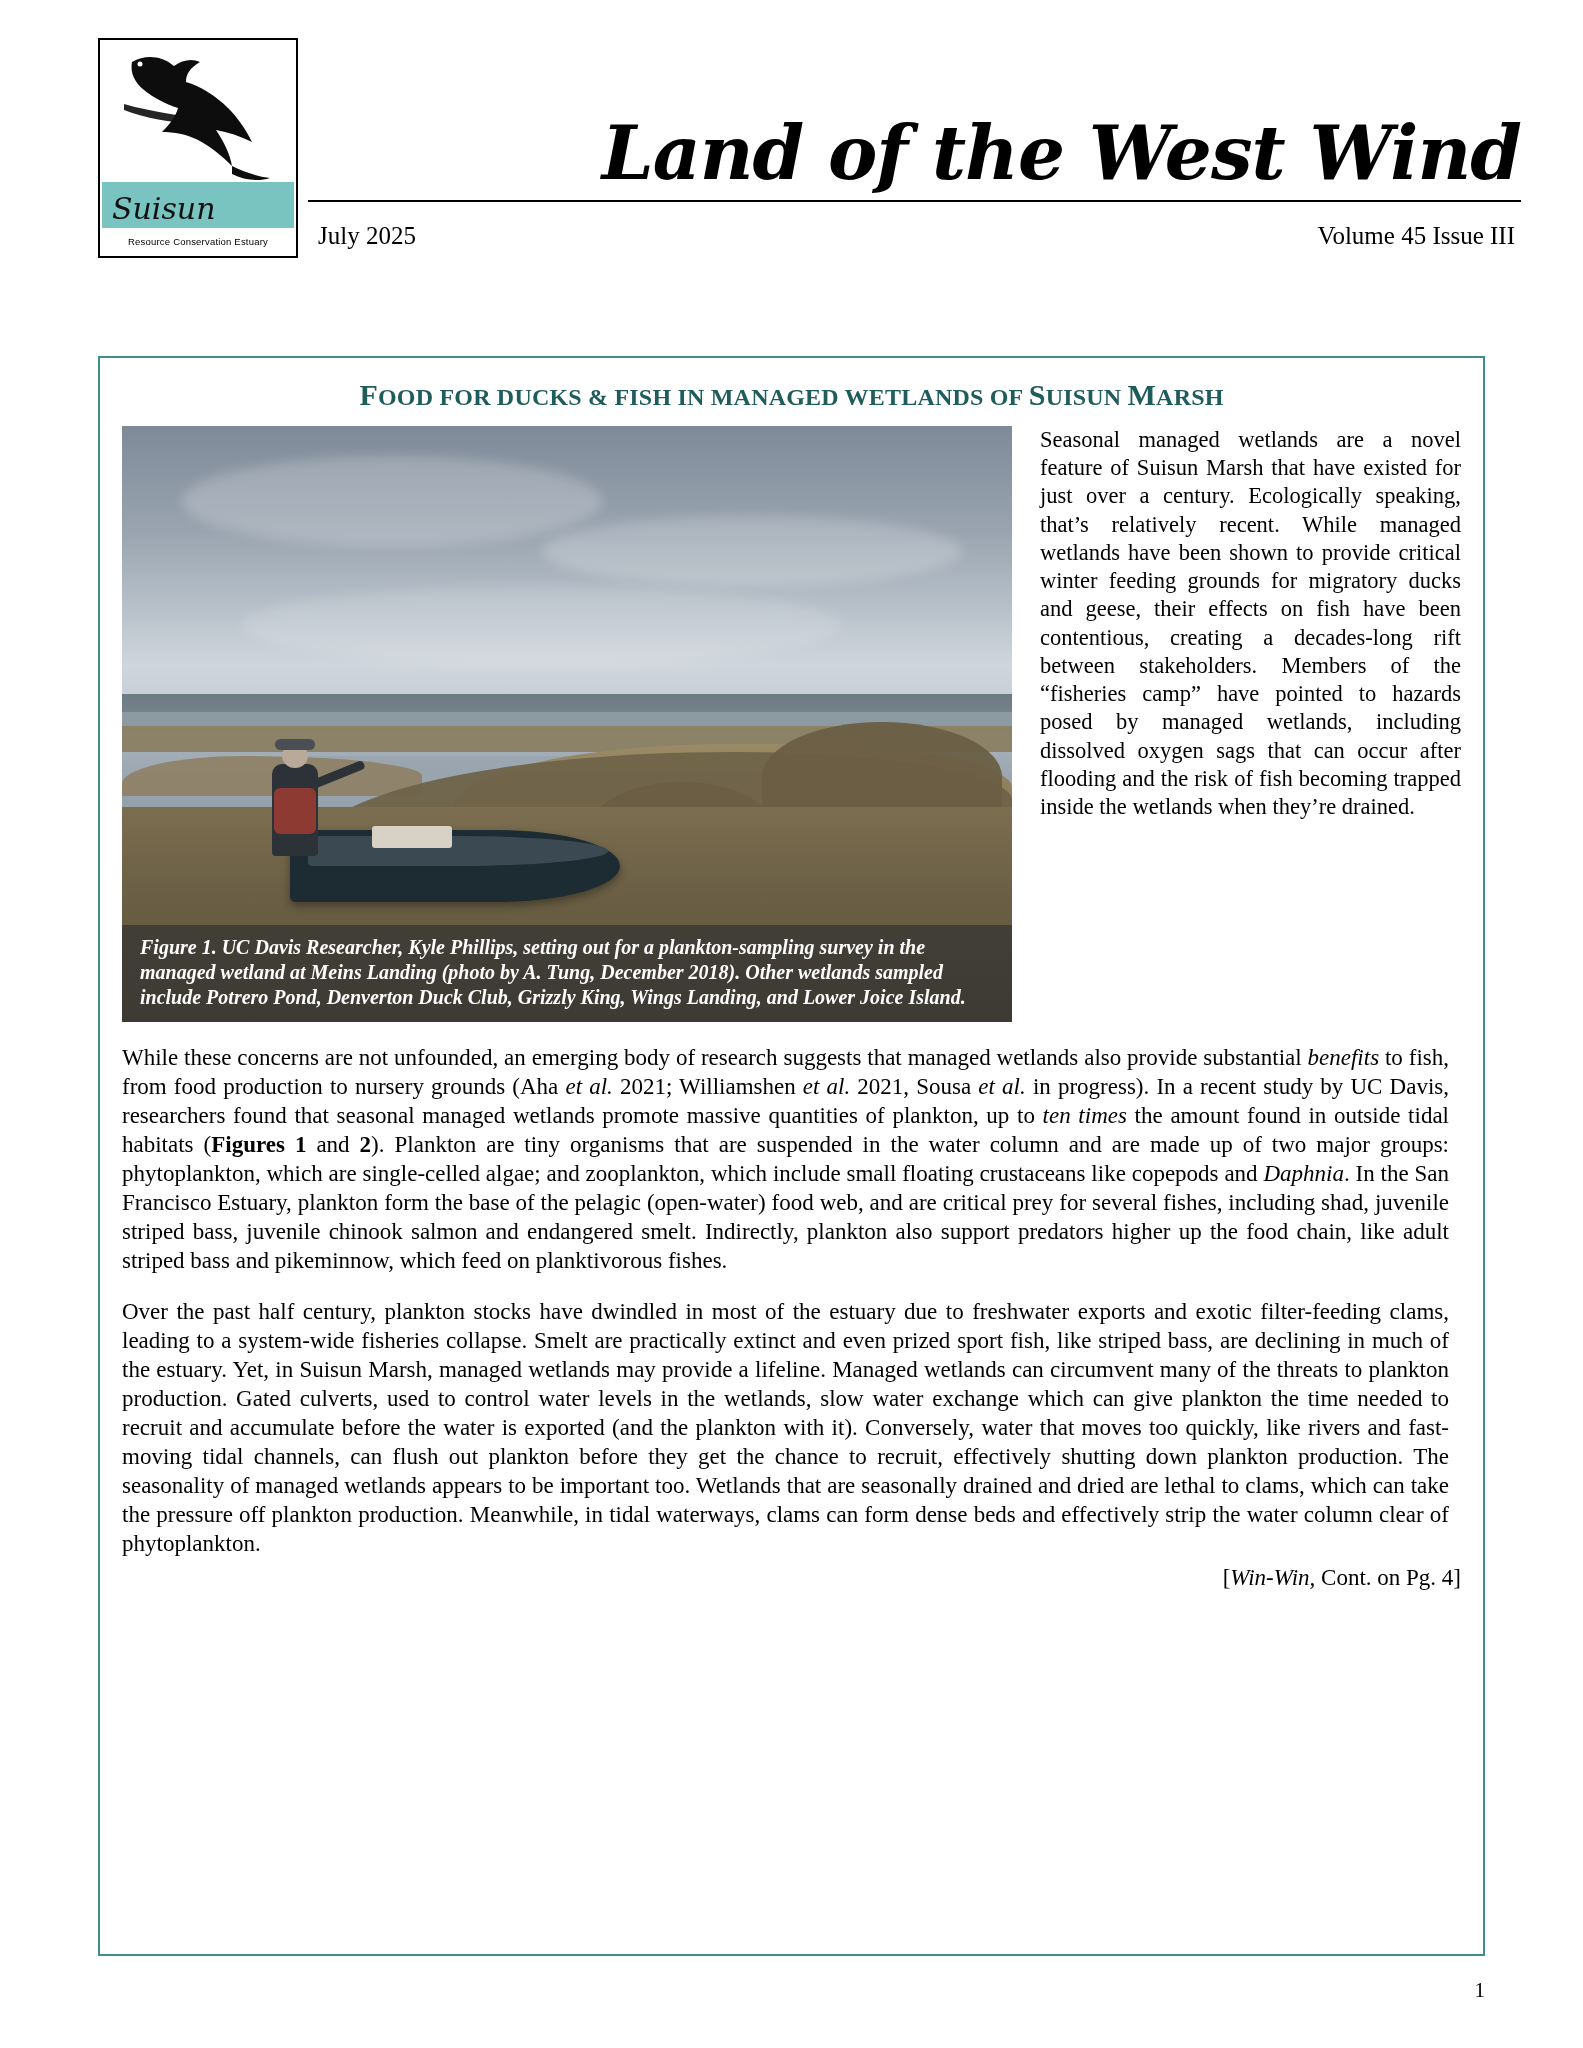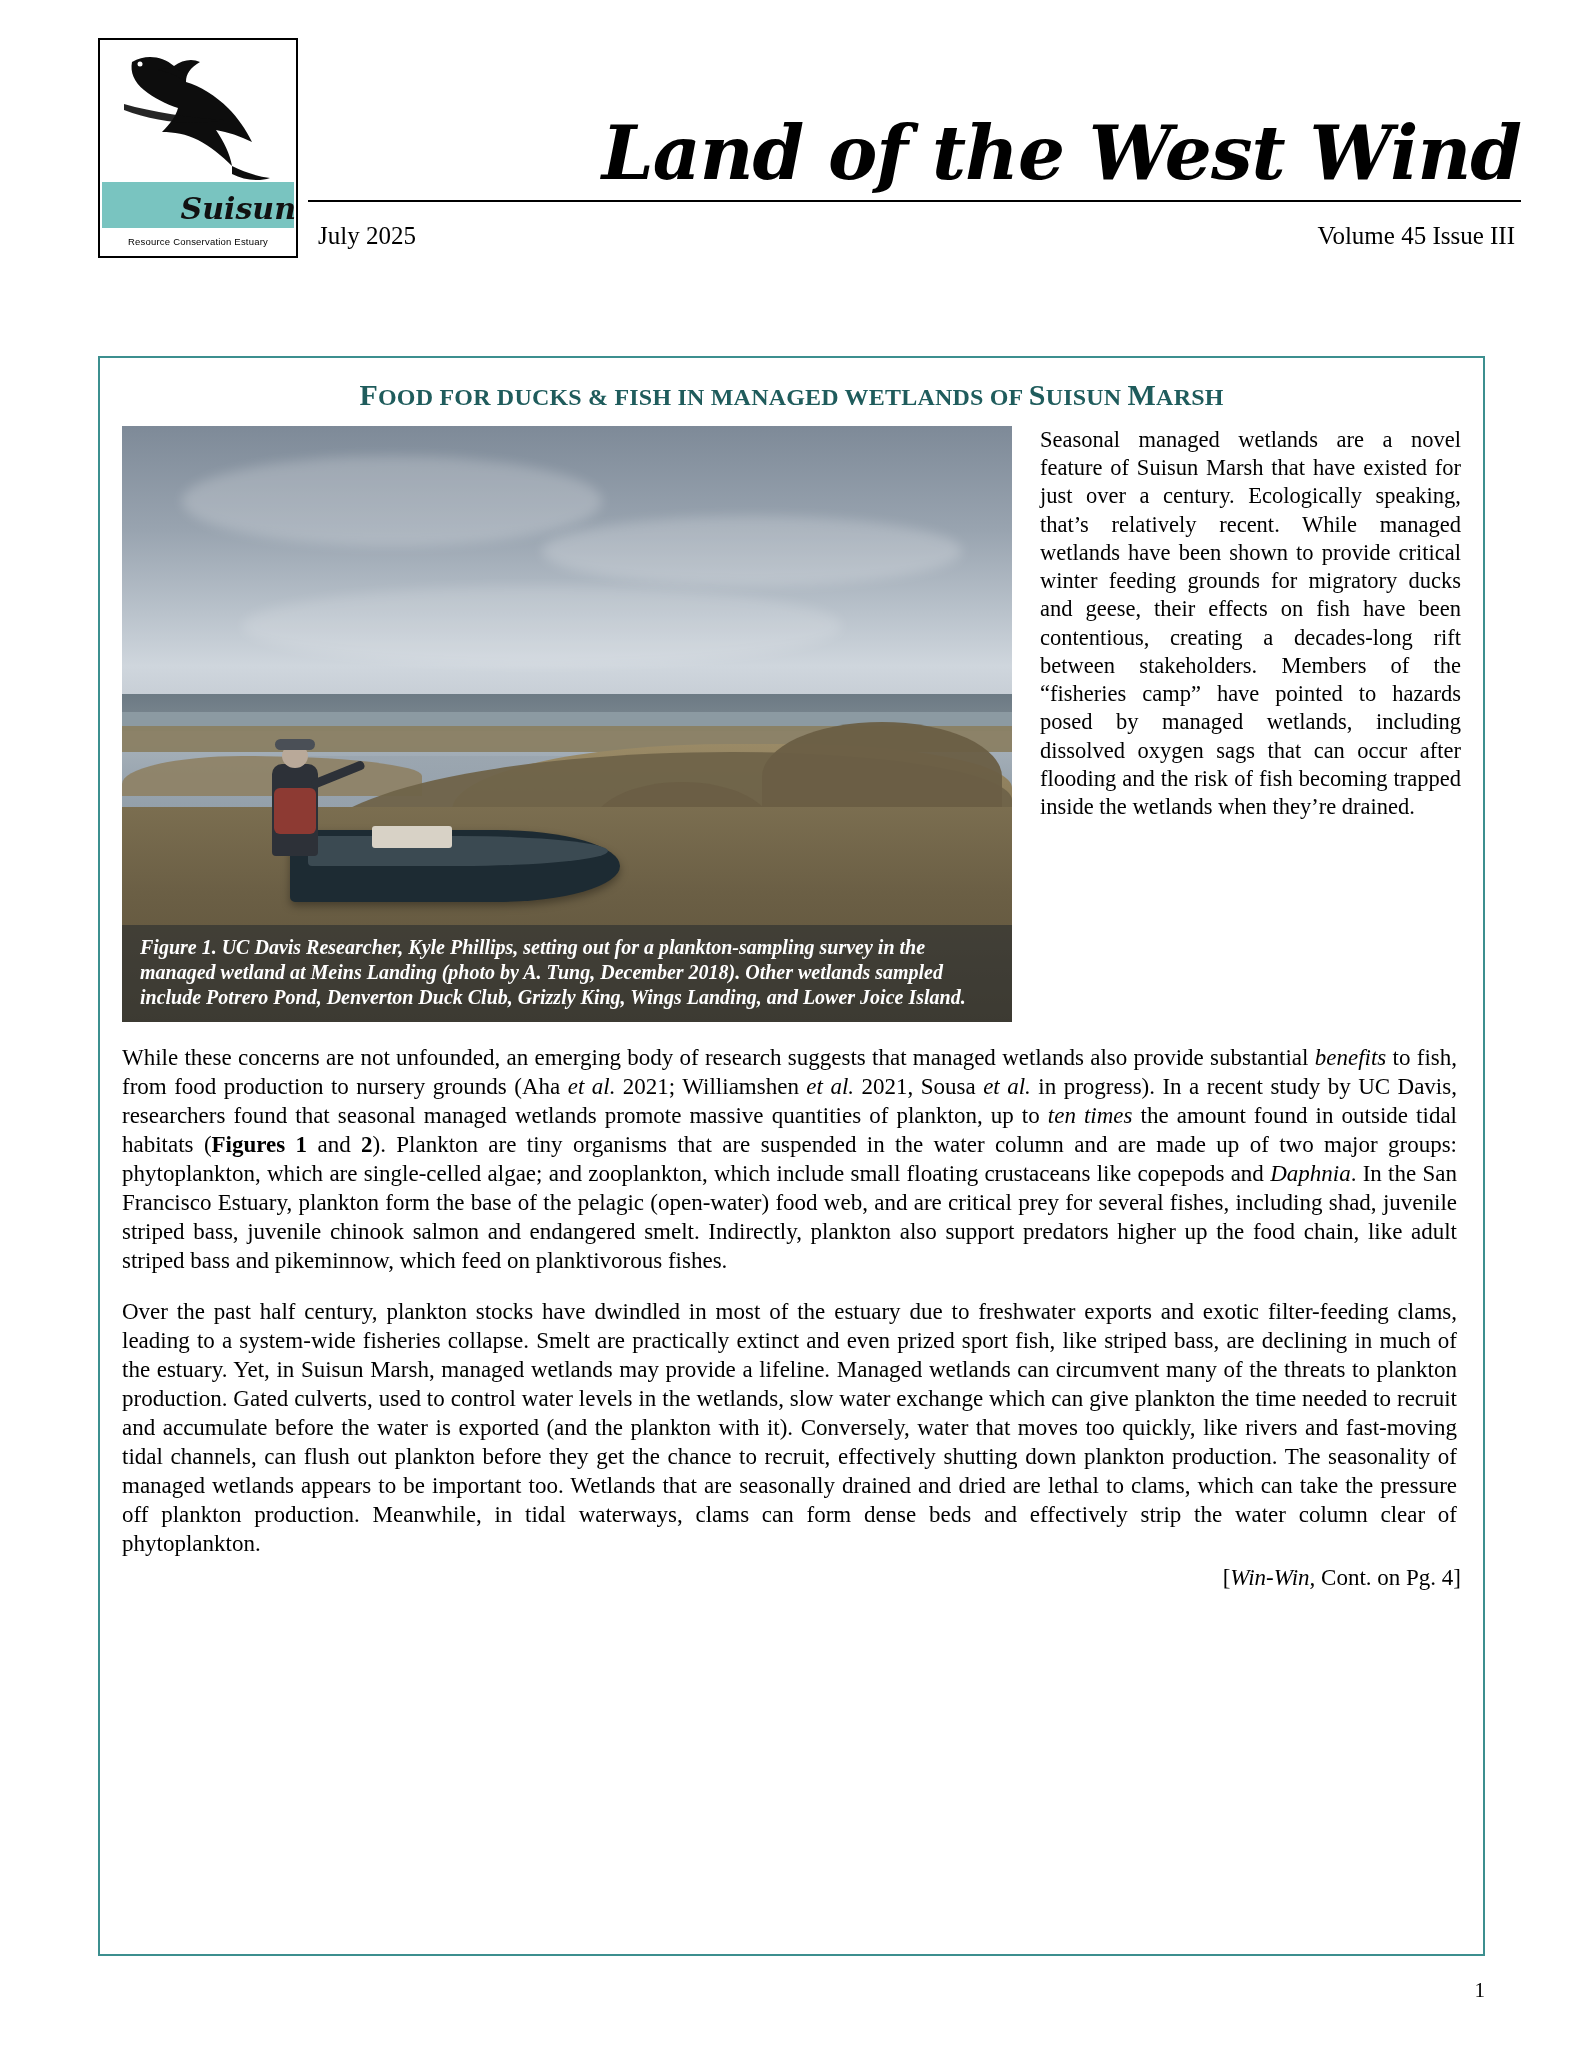--- a/index.html
+++ b/index.html
@@ -64,26 +64,27 @@
     font-size: 9.5px;
     letter-spacing: 0.2px;
     color: #000;
     white-space: nowrap;
   }
   .logo-script {
     position: absolute;
     left: 0;
     right: 0;
     bottom: 30px;
-    text-align: right;
+    text-align: left;
     font-family: "DejaVu Serif", serif;
     font-style: italic;
-    font-weight: bold;
+    font-weight: normal;
     font-size: 30px;
     color: #111;
+    padding-left: 12px;
   }
   .heron {
     position: absolute;
     left: 12px;
     top: 6px;
     width: 176px;
     height: 140px;
   }
 
   .title-wrap {
@@ -351,21 +352,21 @@
   }
 
   
   .body-text {
     margin-top: 22px;
     font-size: 23px;
     line-height: 1.26;
     text-align: justify;
     text-justify: inter-word;
   }
-  .body-text p { margin: 0 4px 22px 0; }
+  .body-text p { margin: 0 12px 22px 0; }
   .body-text p:last-of-type { margin-bottom: 6px; }
   .contd {
     text-align: right;
     font-size: 23px;
     margin-top: 2px;
   }
   .page-num {
     position: absolute;
     left: 0; right: 98px;
     top: 1940px;

